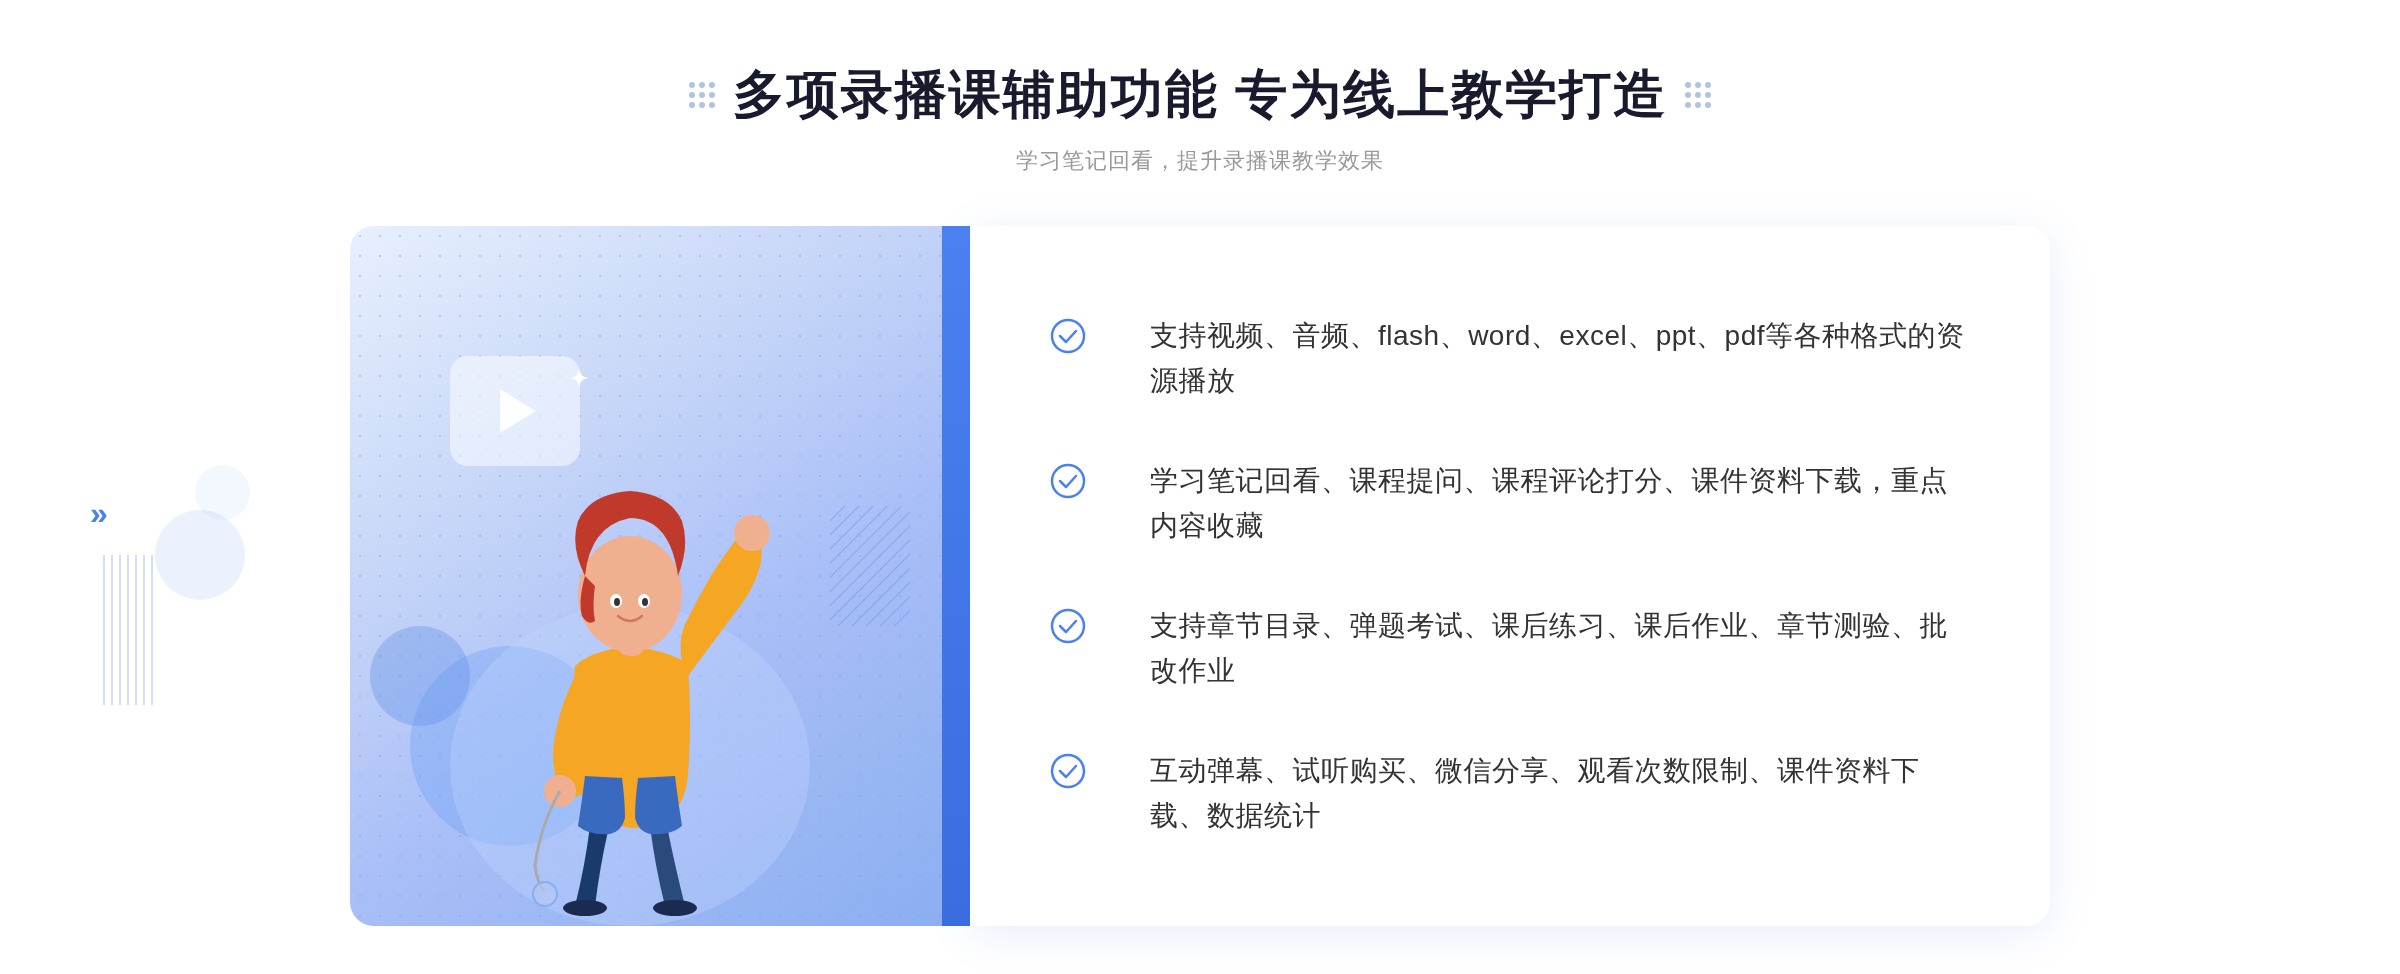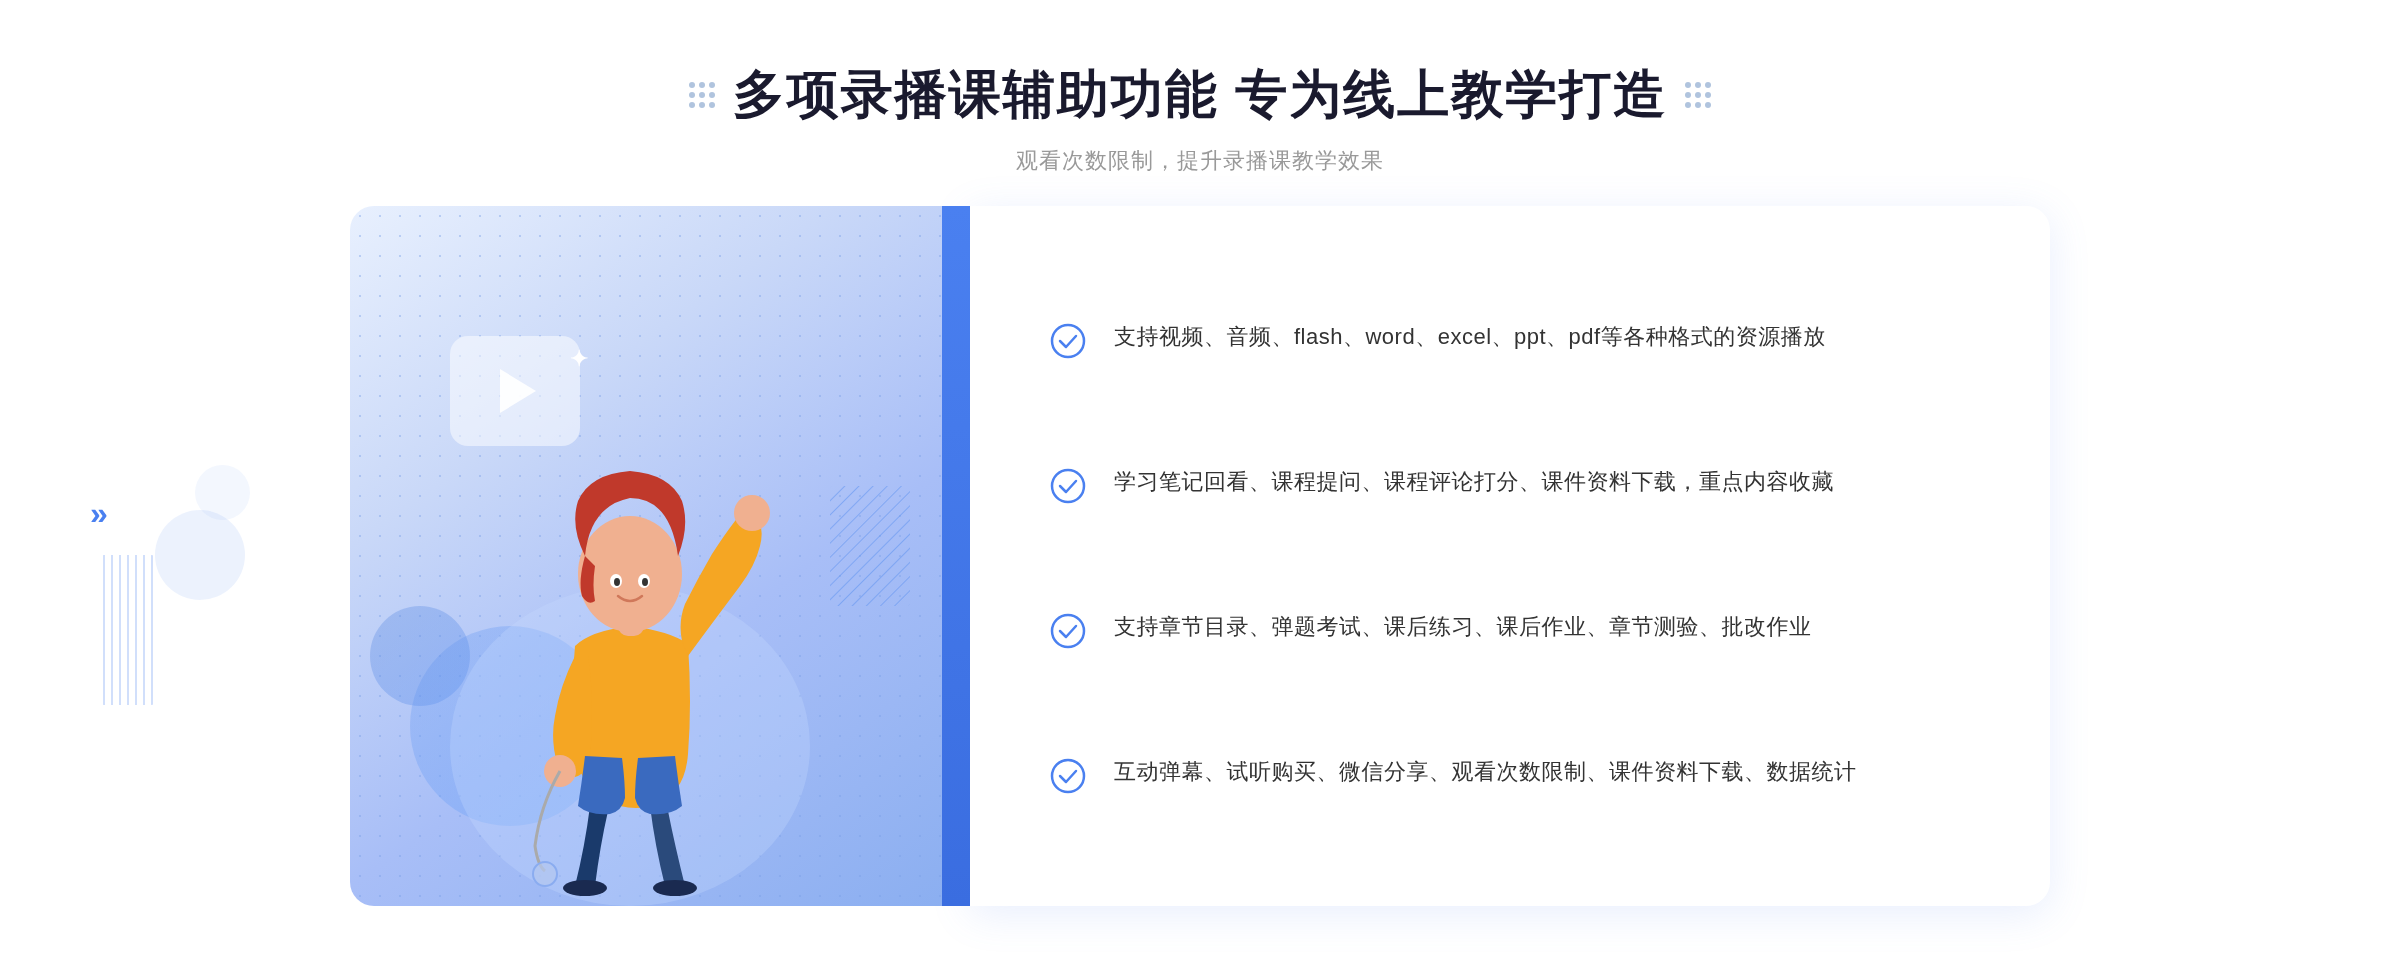--- a/index.html
+++ b/index.html
@@ -22,21 +22,21 @@
       flex-direction: column;
       align-items: center;
       padding-top: 60px;
     }
 
     
     .header-section {
       display: flex;
       flex-direction: column;
       align-items: center;
-      margin-bottom: 30px;
+      margin-bottom: 50px;
     }
 
     .title-row {
       display: flex;
       align-items: center;
       gap: 18px;
       margin-bottom: 16px;
     }
 
     .dot-icon {
@@ -207,24 +207,25 @@
       flex-shrink: 0;
       margin-top: 4px;
     }
 
     .check-icon svg {
       width: 36px;
       height: 36px;
     }
 
     .feature-text {
-      font-size: 22px;
+      font-size: 28px;
       color: #333;
       line-height: 1.6;
       letter-spacing: 0.5px;
+      margin-left: 36px;
     }
 
     .chevron-outer-left {
       position: fixed;
       left: 90px;
       top: 495px;
       font-size: 32px;
       color: #4a80f0;
       font-weight: bold;
     }
@@ -275,21 +276,21 @@
             <i></i>
             <i></i>
           </span>
         <span>
             <i></i>
             <i></i>
             <i></i>
           </span>
       </div>
     </div>
-    <p class="subtitle">观看次数限制，提升录播课教学效果</p>
+    <p class="subtitle">学习笔记回看，提升录播课教学效果</p>
   </div>
 
   <div class="content-section">
 
     <div class="left-illustration">
       <div class="dot-pattern"></div>
       <div class="blue-bar"></div>
 
       <div class="play-bubble">
         <div class="play-triangle"></div>

